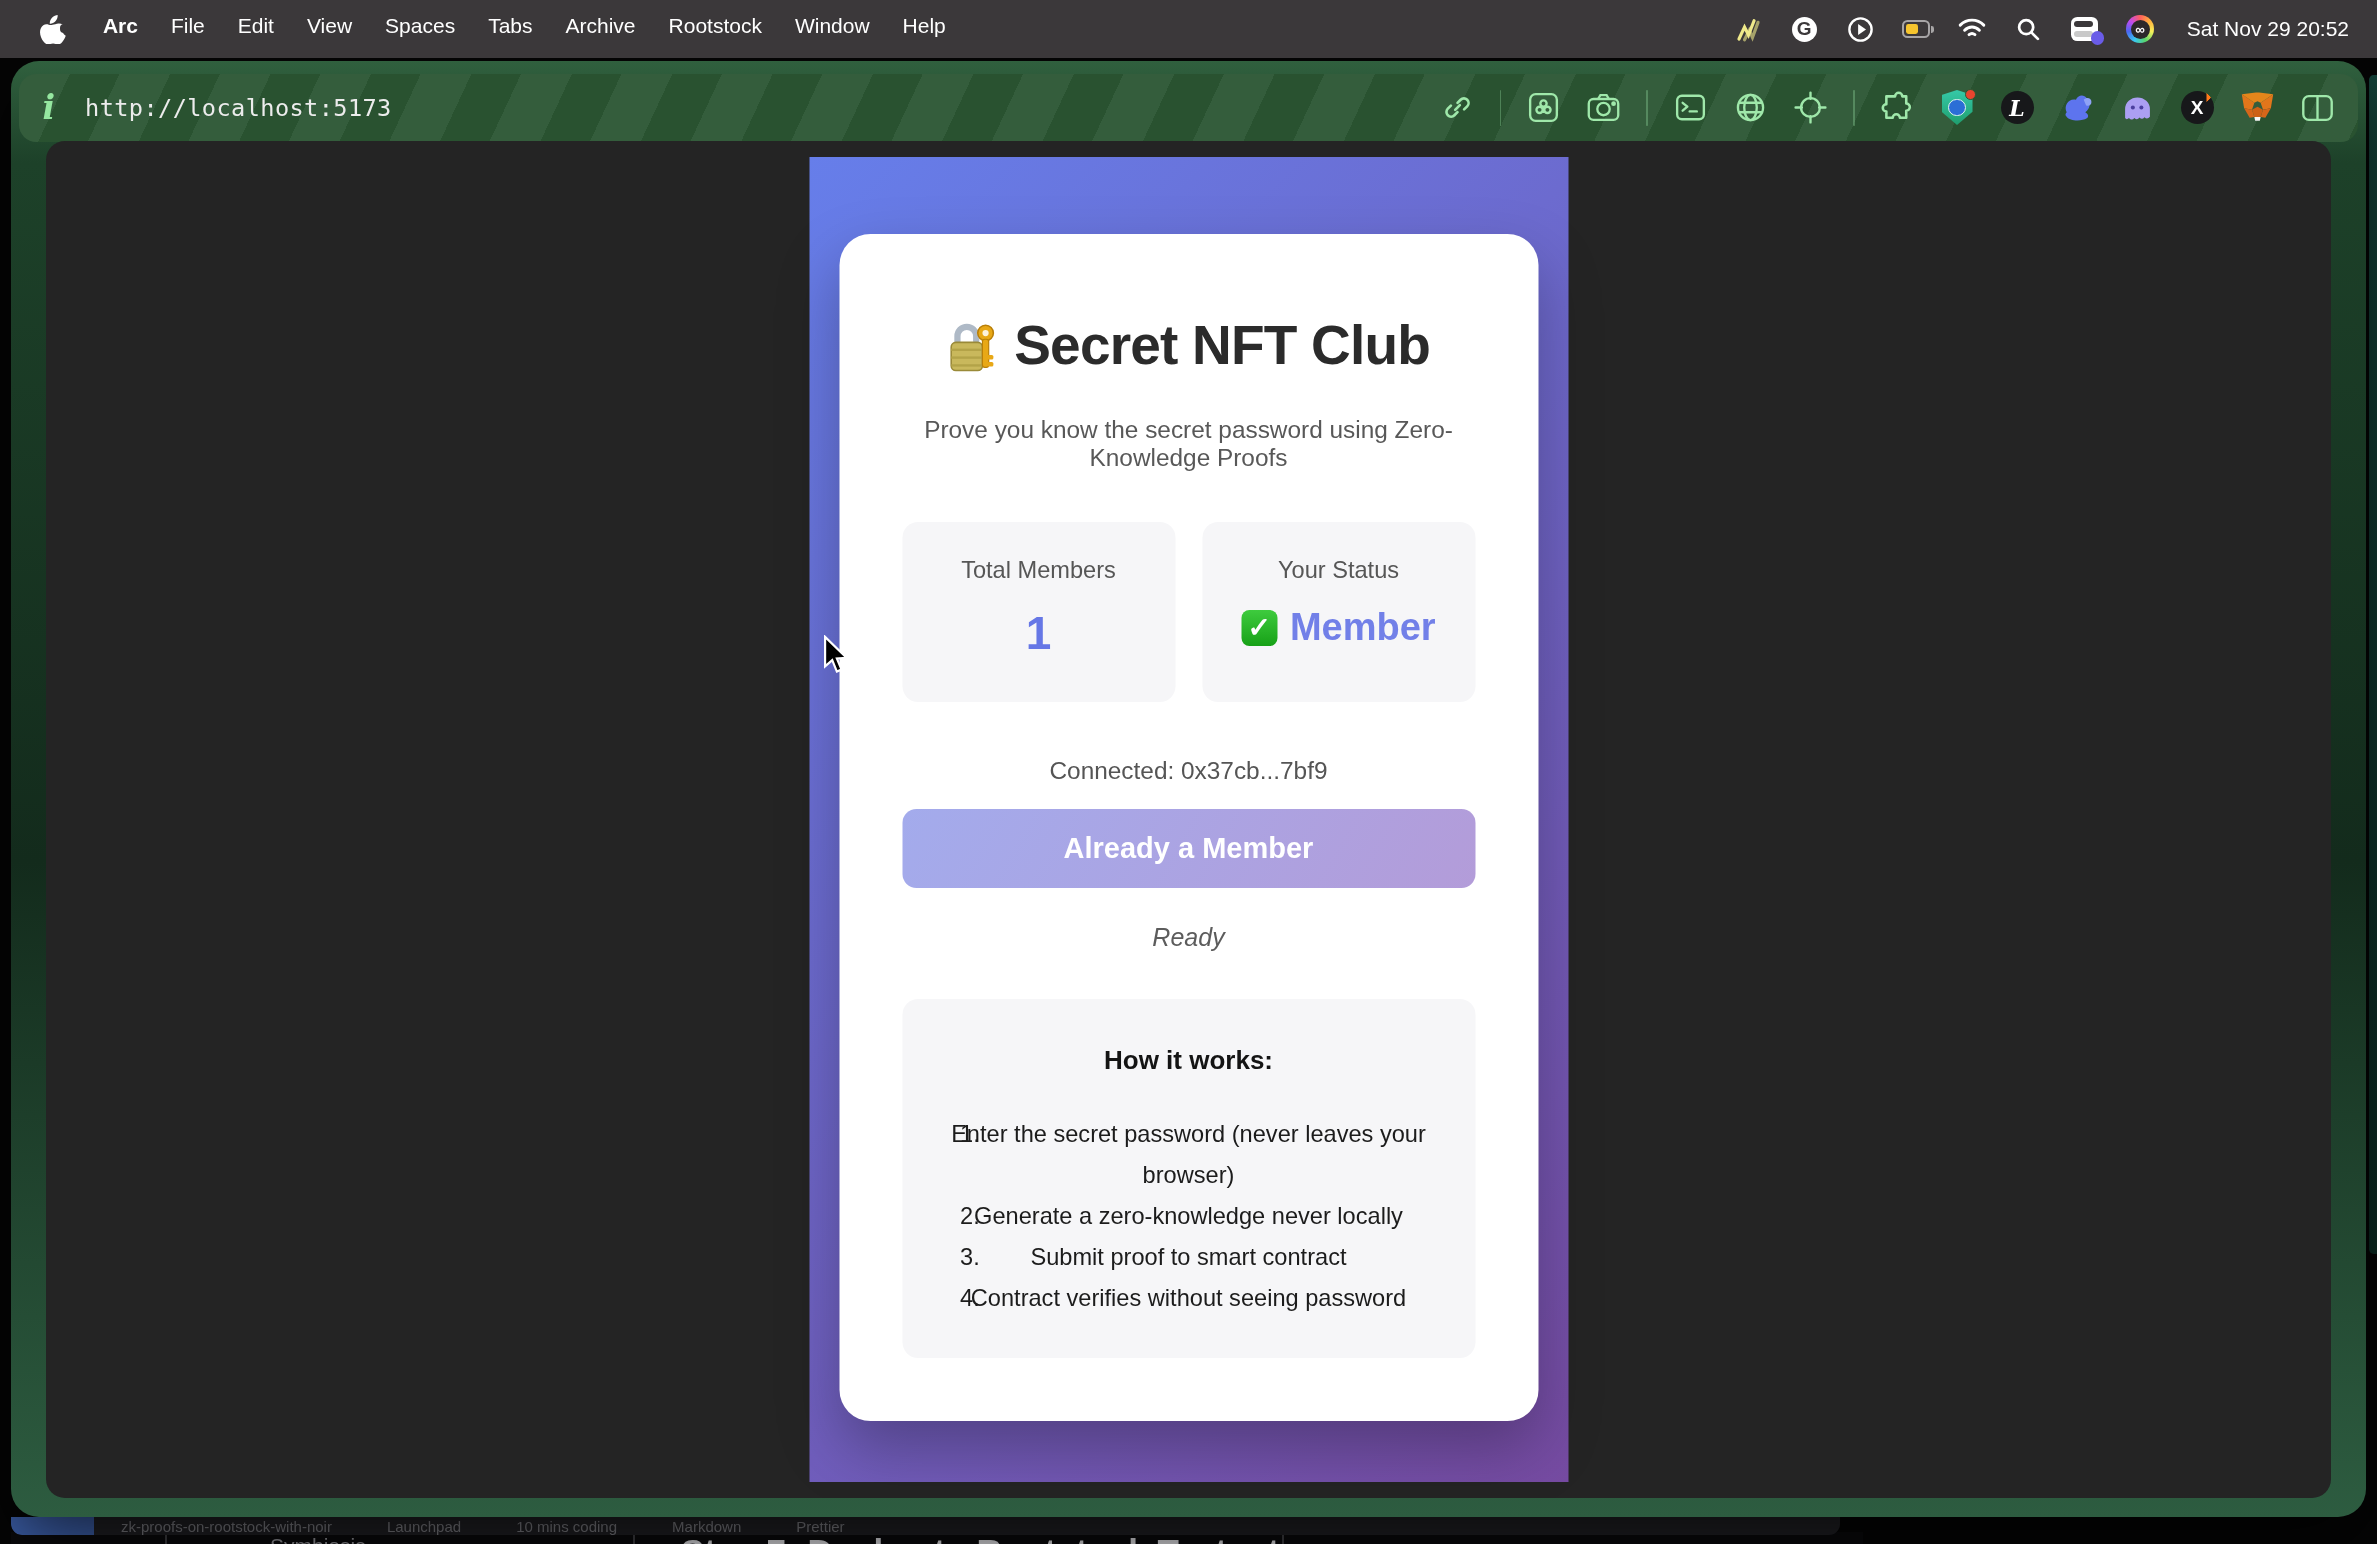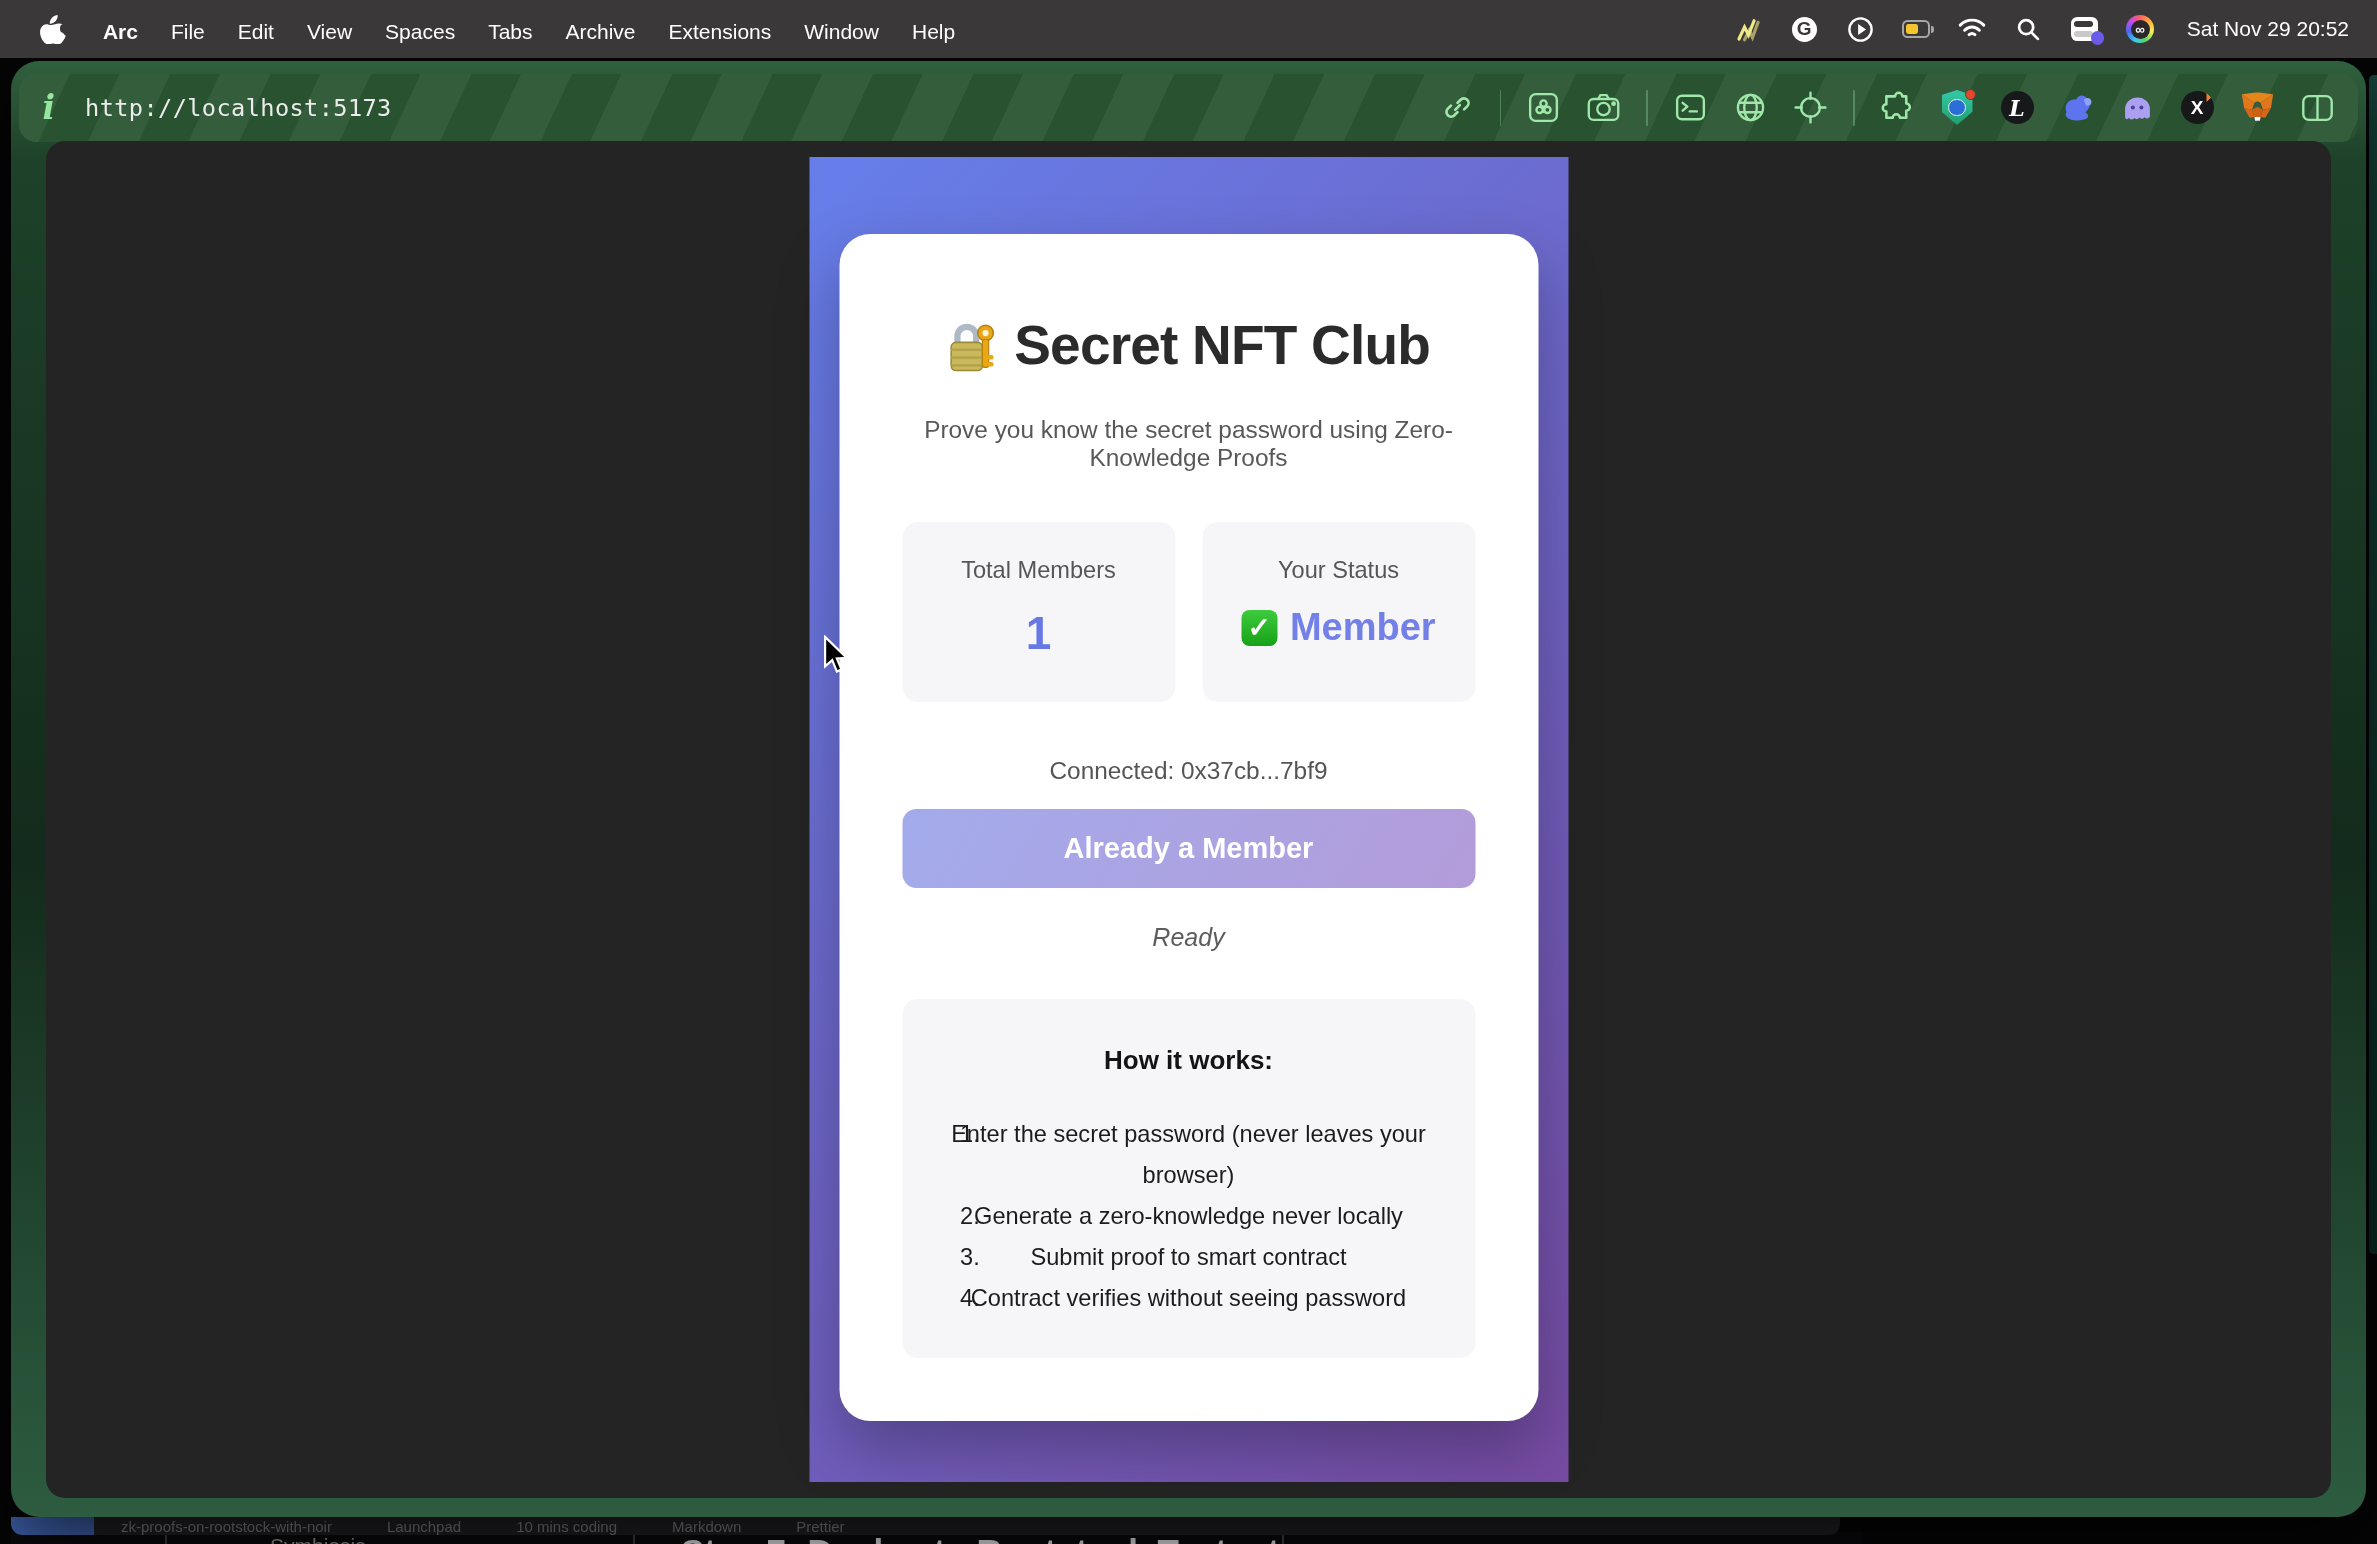--- a/index.html
+++ b/index.html
@@ -9,21 +9,21 @@
     font-family:"Liberation Sans", sans-serif;
     -webkit-font-smoothing:antialiased;
   }
 
   
   .menubar {
     position:absolute; top:0; left:0; width:2377px; height:58px;
     background:#3b383a; display:flex; align-items:center;
     color:#fff; font-size:21px; padding:0 28px 0 39px; z-index:50;
   }
-  .menu-left { display:flex; align-items:flex-end; }
+  .menu-left { display:flex; align-items:flex-start; }
   .apple-wrap { position:relative; width:27px; height:30px; margin-right:20.4px; }
   .apple-bite { position:absolute; background:#3b383a; border-radius:50%; right:-2.4px; top:10.2px; width:8.6px; height:8.6px; }
   .menu-item { padding:0 16.5px; white-space:nowrap; }
   .menu-item.app { font-weight:700; }
   .menu-right { margin-left:auto; display:flex; align-items:center; gap:28px; }
   .mb-ico { width:28px; height:28px; display:flex; align-items:center; justify-content:center; position:relative; }
   .clock { font-size:21px; white-space:nowrap; margin-left:4.7px; }
 
   .g-badge { width:25px; height:25px; border-radius:50%; background:#fff; color:#3b383a;
     font-weight:700; font-size:19px; display:flex; align-items:center; justify-content:center; }
@@ -149,21 +149,21 @@
       </svg>
       <span class="apple-bite"></span>
     </div>
     <span class="menu-item app">Arc</span>
     <span class="menu-item">File</span>
     <span class="menu-item">Edit</span>
     <span class="menu-item">View</span>
     <span class="menu-item">Spaces</span>
     <span class="menu-item">Tabs</span>
     <span class="menu-item">Archive</span>
-    <span class="menu-item">Extensions</span>
+    <span class="menu-item">Rootstock</span>
     <span class="menu-item">Window</span>
     <span class="menu-item">Help</span>
   </div>
   <div class="menu-right">
     <div class="mb-ico">
       <svg width="27" height="27" viewBox="0 0 34 34" fill="none" stroke="#efe98a" stroke-width="4" stroke-linecap="round">
         <path d="M5 29 L12 14 L17 24 L24 6"></path>
           <path d="M12 30 L18 18 L22 27 L29 8" opacity=".6"></path>
       </svg>
     </div>

